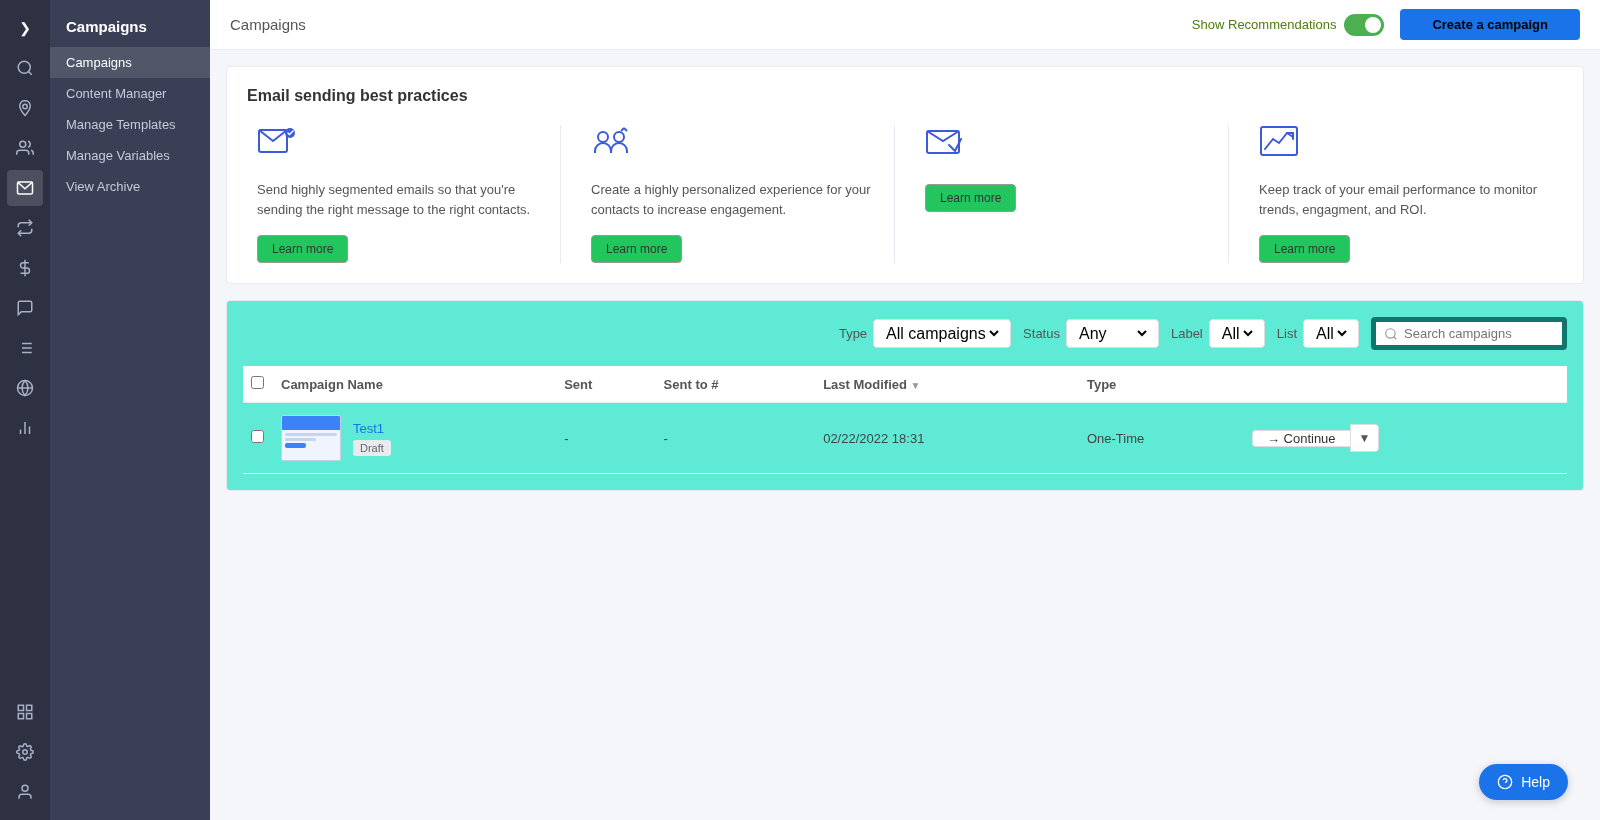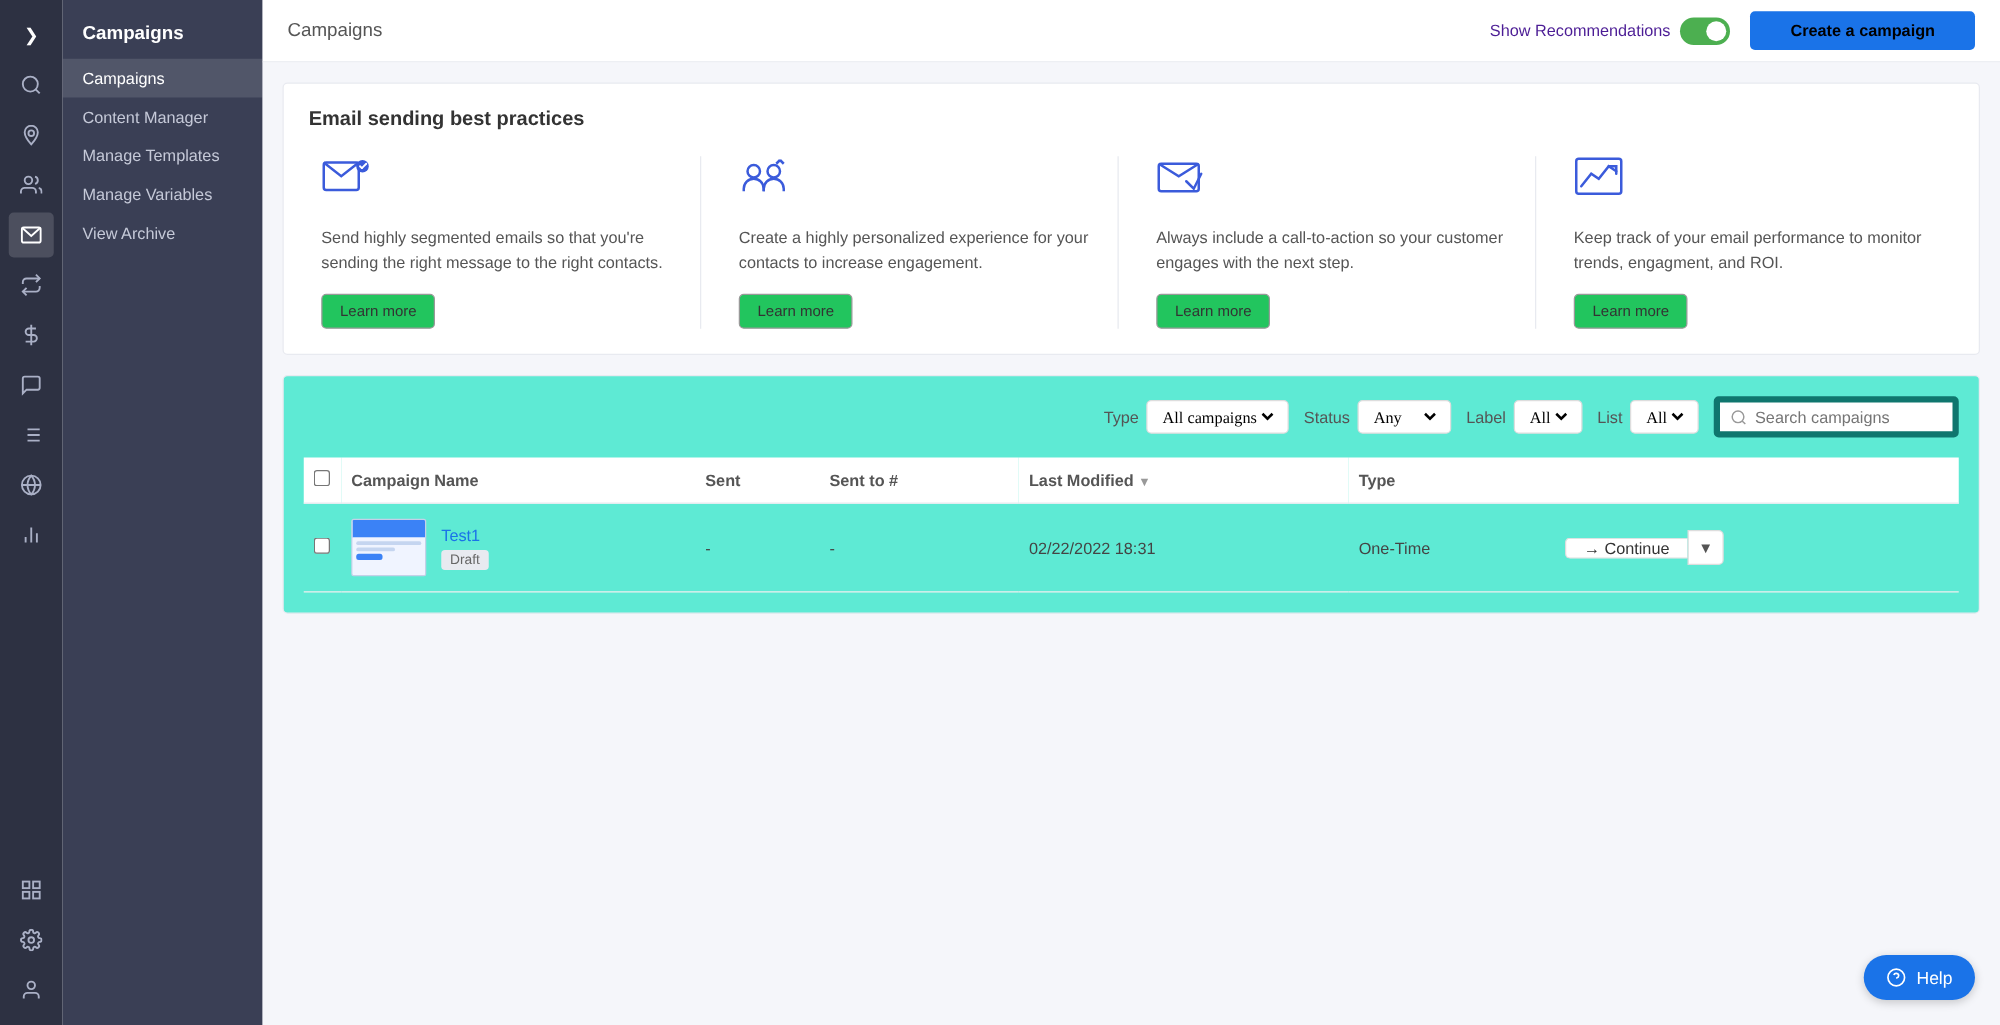--- a/index.html
+++ b/index.html
@@ -75,21 +75,21 @@
       background: #fff;
       height: 50px;
       display: flex;
       align-items: center;
       justify-content: space-between;
       padding: 0 20px;
       border-bottom: 1px solid #e8eaf0;
     }
     .top-bar-left { font-size: 15px; color: #555; font-weight: 500; }
     .top-bar-right { display: flex; align-items: center; gap: 16px; }
-    .show-recommendations { display: flex; align-items: center; gap: 8px; font-size: 13px; color: #4c1d95; }
+    .show-recommendations { display: flex; align-items: center; gap: 8px; font-size: 13px; color: #4d7c0f; }
     .toggle {
       width: 40px; height: 22px;
       background: #4CAF50;
       border-radius: 11px;
       position: relative;
       cursor: pointer;
     }
     .toggle::after {
       content: '';
       position: absolute;
@@ -200,22 +200,21 @@
       background: #fff;
       cursor: pointer;
       font-size: 13px;
       color: #333;
     }
     .filter-select select {
       border: none;
       outline: none;
       background: transparent;
       cursor: pointer;
-      font-size: 13px;
-      font-family: Liberation Serif, serif;
+      font-size: 16px;
     }
     .search-input-wrapper {
       display: flex;
       align-items: center;
       border: 5px solid #0f766e;
       border-radius: 4px;
       padding: 4px 8px;
       gap: 6px;
       background: #fff;
     }
@@ -326,21 +325,21 @@
       border-radius: 0 4px 4px 0;
       cursor: pointer;
       font-size: 12px;
       color: #555;
     }
 
     
     .help-btn {
       position: fixed;
       bottom: 20px;
-      right: 20px;
+      right: 32px;
       background: #1a73e8;
       color: #fff;
       border-radius: 24px;
       padding: 10px 18px;
       display: flex;
       align-items: center;
       gap: 8px;
       cursor: pointer;
       font-size: 14px;
       font-weight: 500;
@@ -505,21 +504,20 @@
         </div>
 
         <div class="bp-card">
           <div class="bp-icon">
             <svg width="40" height="36" viewBox="0 0 40 36" fill="none">
               <rect x="2" y="6" width="32" height="22" rx="2" stroke="#3b5bdb" stroke-width="2" fill="none"></rect>
               <polyline points="2,6 18,16 34,6" stroke="#3b5bdb" stroke-width="2" fill="none"></polyline>
               <path d="M24 20 L30 26 L36 14" stroke="#3b5bdb" stroke-width="2" fill="none" stroke-linecap="round"></path>
             </svg>
           </div>
-          <p class="bp-text">Always include a call-to-action so your customer engages with the next step.</p>
           <button class="learn-more-btn">Learn more</button>
         </div>
 
         <div class="bp-card">
           <div class="bp-icon">
             <svg width="40" height="36" viewBox="0 0 40 36" fill="none">
               <rect x="2" y="2" width="36" height="28" rx="2" stroke="#3b5bdb" stroke-width="2" fill="none"></rect>
               <polyline points="6,24 14,14 20,18 28,8 34,12" stroke="#3b5bdb" stroke-width="2" fill="none" stroke-linecap="round"></polyline>
               <polyline points="28,8 34,8 34,14" stroke="#3b5bdb" stroke-width="2" fill="none" stroke-linecap="round"></polyline>
             </svg>

